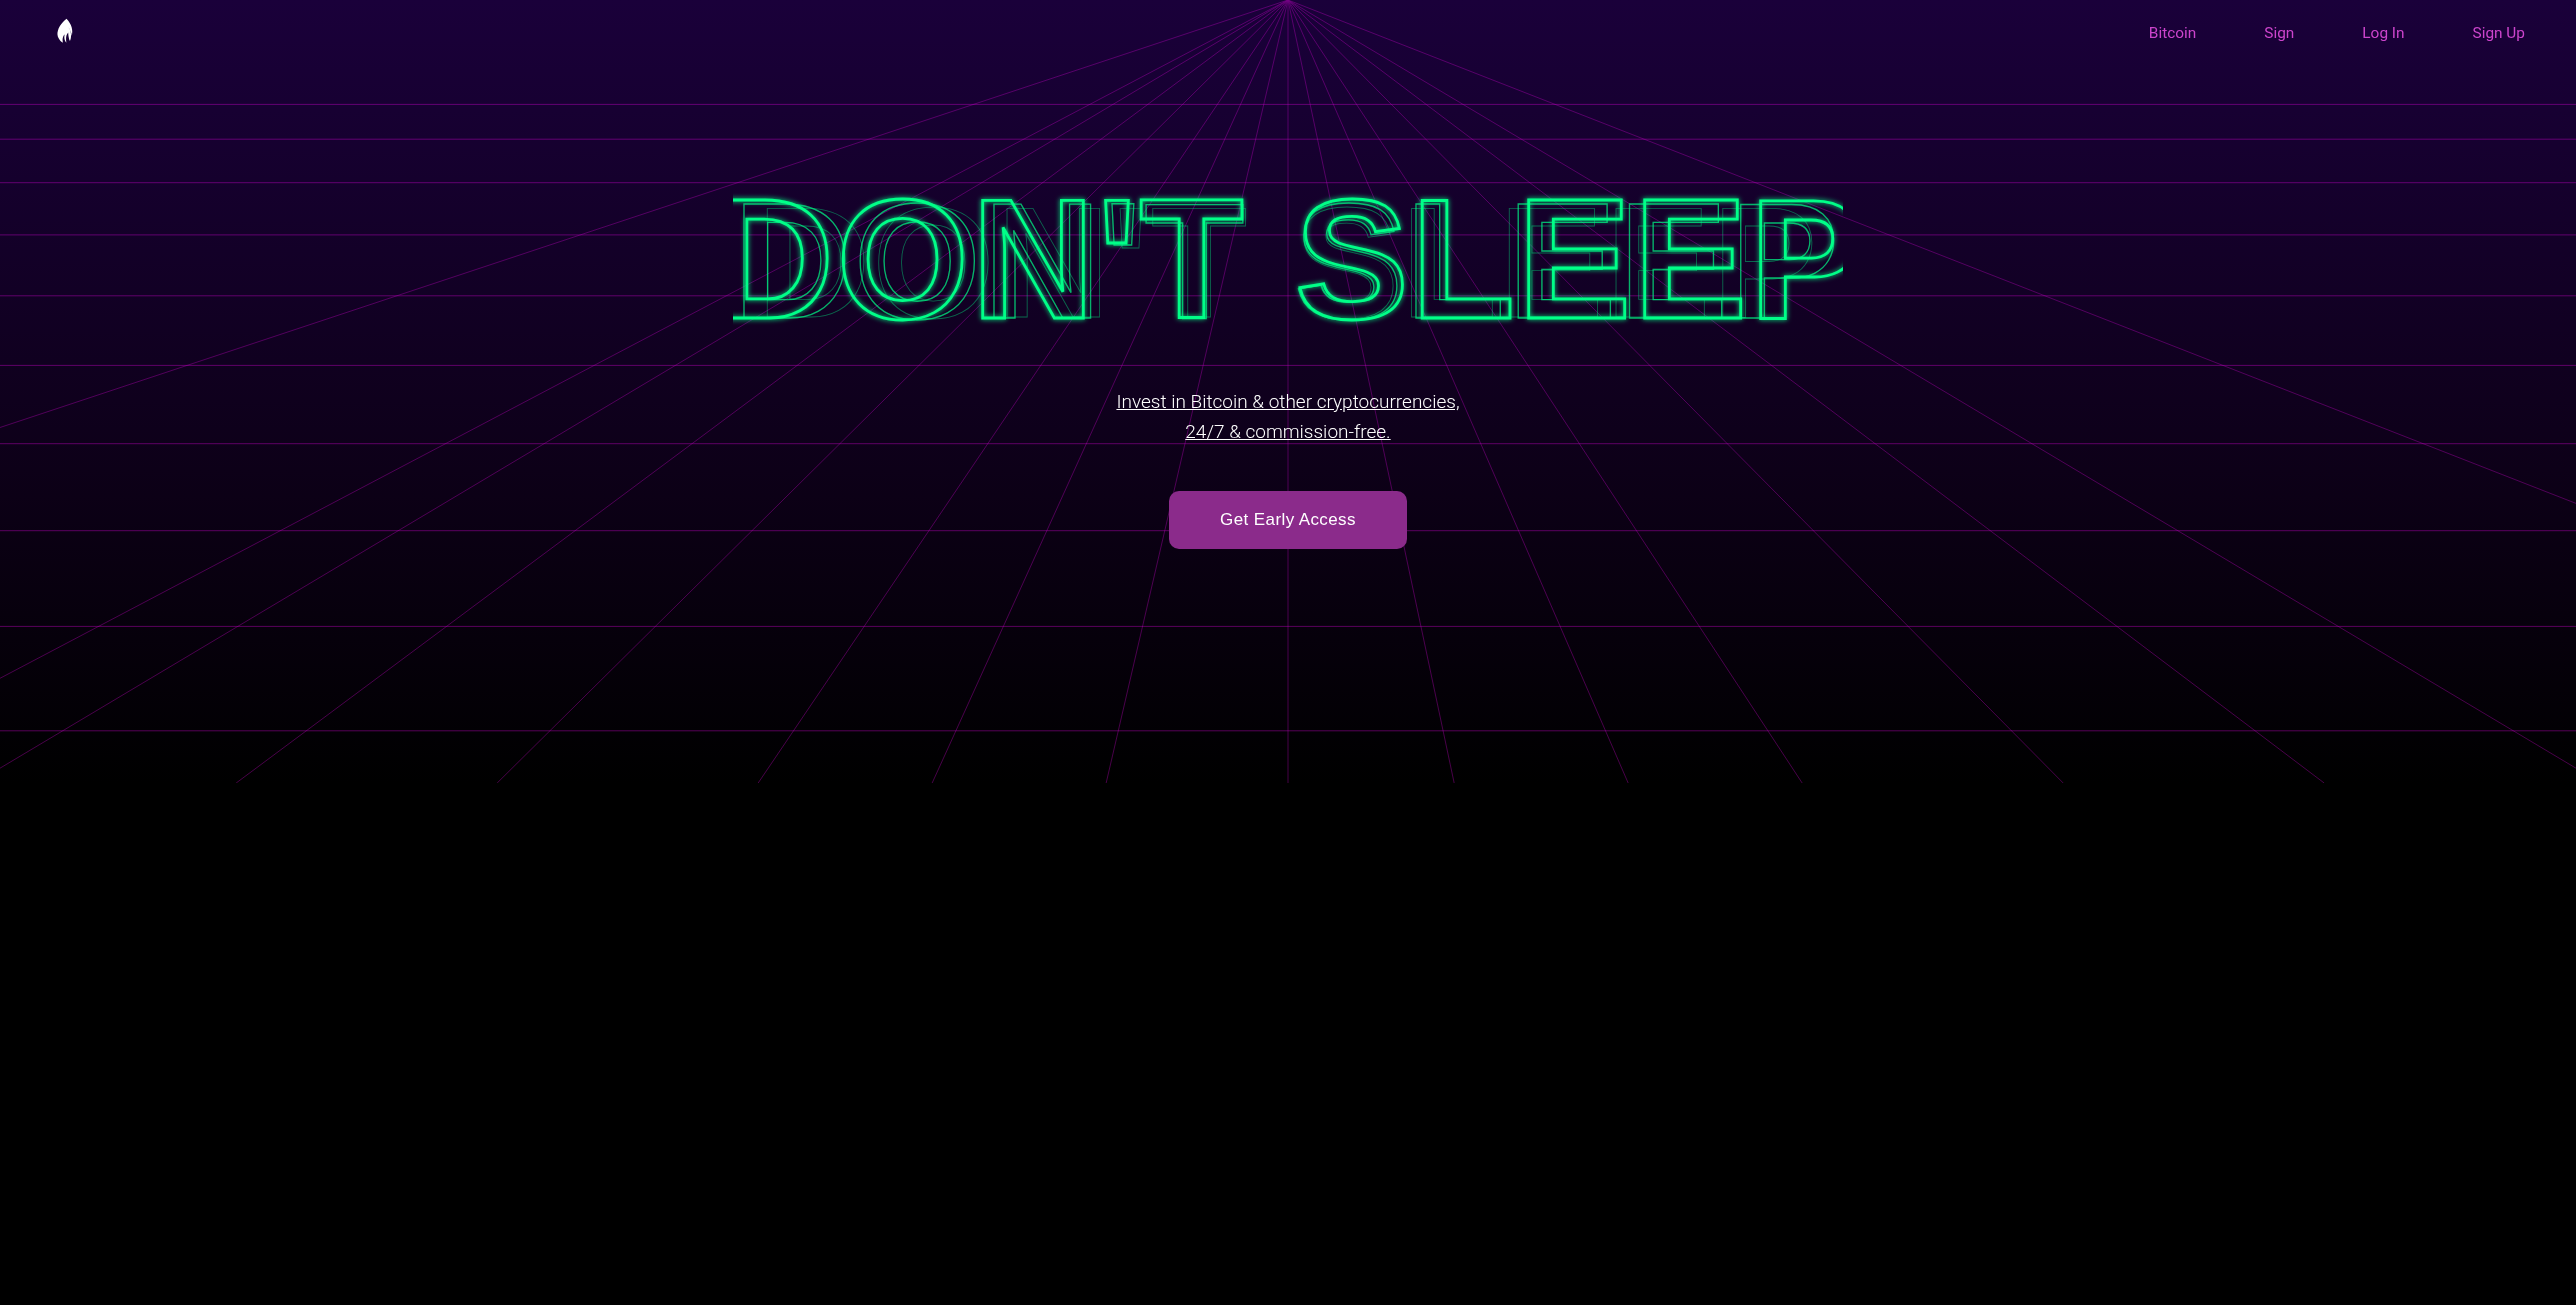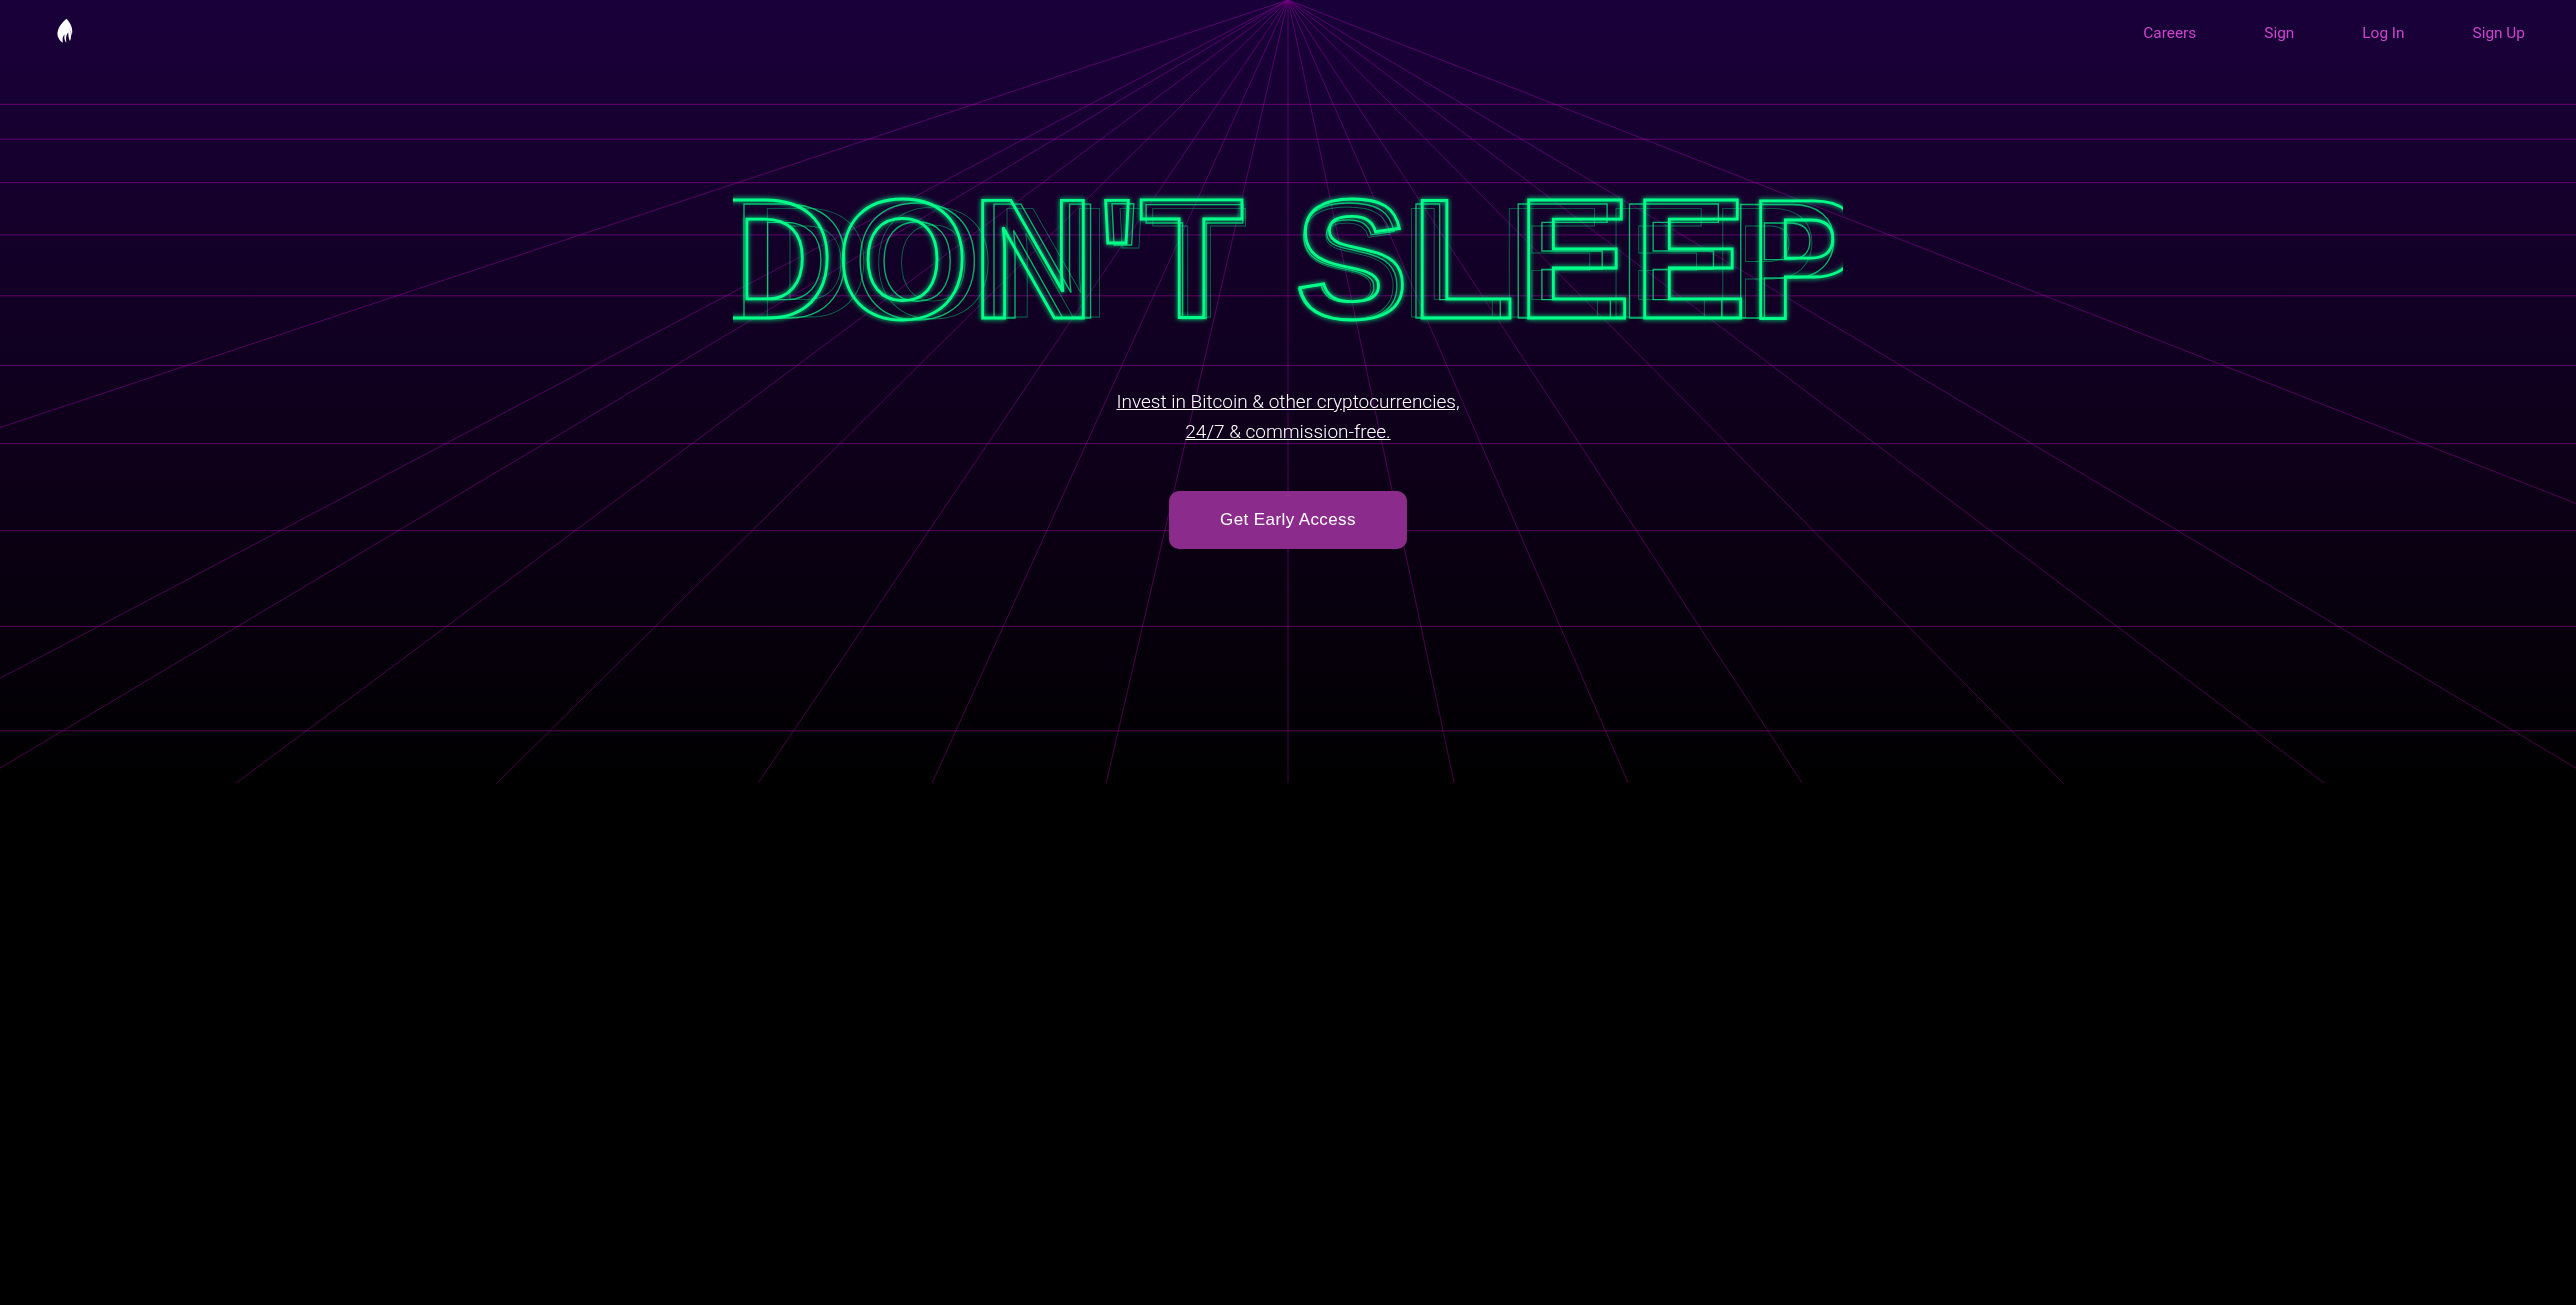--- a/index.html
+++ b/index.html
@@ -174,21 +174,21 @@
 
   <nav class="navbar">
     <div class="logo-area">
 
       <svg class="logo-icon" viewBox="0 0 36 36" xmlns="http://www.w3.org/2000/svg">
         <path d="M18 2 C18 2 10 8 8 16 C6 22 10 28 14 30 C14 30 12 24 16 20 C16 20 14 26 18 30 C18 30 16 22 20 18 C20 18 20 24 22 28 C24 24 24 16 20 12 C22 14 24 18 24 22 C26 16 24 8 18 2 Z" fill="white"></path>
       </svg>
     </div>
 
     <div class="nav-links">
-      <a class="nav-link" href="#">Careers</a>
+      <a class="nav-link" href="#">Bitcoin</a>
       <a class="nav-link" href="#">Sign</a>
       <a class="nav-link" href="#">Log In</a>
       <a class="nav-link" href="#">Sign Up</a>
     </div>
   </nav>
 
   <div class="hero">
 
     <div class="neon-title">
       <svg viewBox="0 0 1200 200" xmlns="http://www.w3.org/2000/svg">

